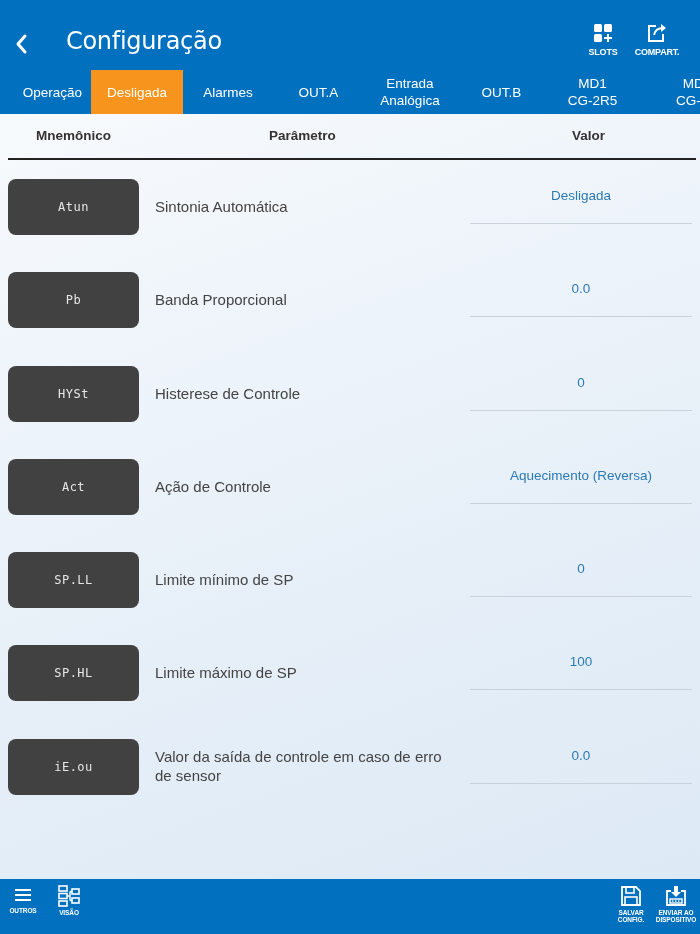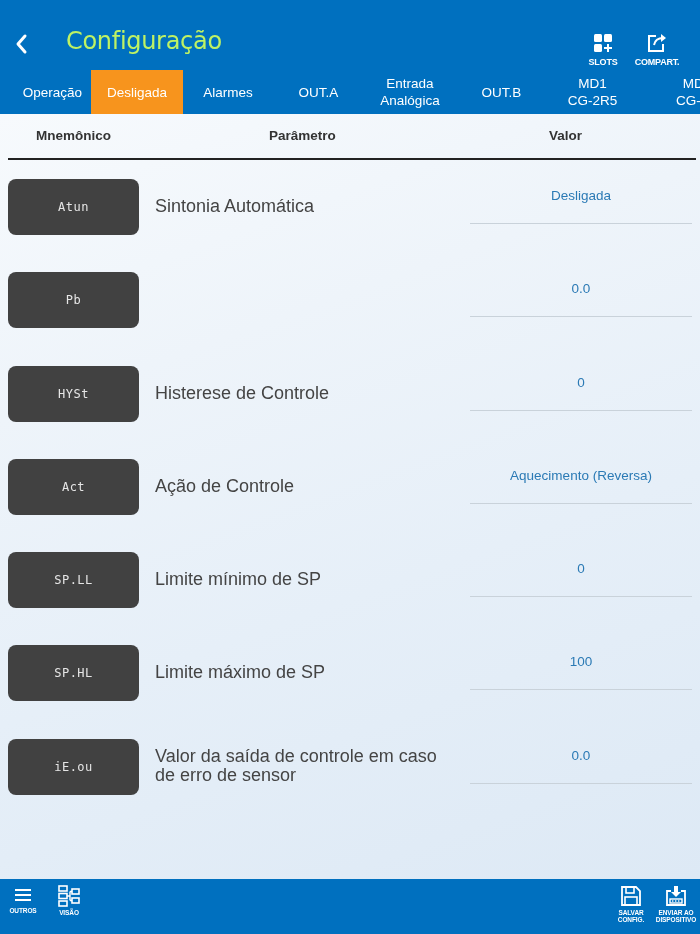--- a/index.html
+++ b/index.html
@@ -11,25 +11,25 @@
     }
     .header {
       position: absolute; left: 0; top: 0; width: 700px; height: 70px;
       background: #0070bf; color: #fff;
     }
     .back-btn {
       position: absolute; left: 12px; top: 30px; width: 20px; height: 28px;
       cursor: pointer;
     }
     .title {
-      position: absolute; left: 66px; top: 27px; font-size: 24px; color: #bef264;
+      position: absolute; left: 66px; top: 27px; font-size: 24px; color: #ffffff;
       font-family: "DejaVu Sans", sans-serif; letter-spacing: -0.3px; text-align: right;
     }
     .hdr-action {
-      position: absolute; top: 33px; width: 60px; height: 40px; text-align: center;
+      position: absolute; top: 23px; width: 60px; height: 40px; text-align: center;
       color: #fff; cursor: pointer;
     }
     .hdr-action svg { display: block; margin: 0 auto; }
     .hdr-action .lbl { font-size: 9px; font-weight: bold; margin-top: 4px; letter-spacing: -0.2px; }
 
     .tabs {
       position: absolute; left: 0; top: 70px; width: 700px; height: 44px;
       background: #0070bf; display: flex;
     }
     .tab {
@@ -53,21 +53,21 @@
     .row { position: absolute; left: 0; width: 700px; height: 80px; }
     .mnemonic {
       position: absolute; left: 8px; top: 0; width: 131px; height: 56px;
       background: #414141; border-radius: 8px; color: #e6e6e6;
       display: flex; align-items: center; justify-content: center;
       font-family: "DejaVu Sans Mono", monospace; font-size: 12px; letter-spacing: 0.5px;
       cursor: pointer;
     }
     .param {
       position: absolute; left: 155px; top: 18px; width: 300px;
-      font-size: 18px; color: #444; line-height: 19px;
+      font-size: 15px; color: #444; line-height: 19px;
     }
     .param.two-line { top: 8px; }
     .value {
       position: absolute; left: 470px; top: 9px; width: 222px; height: 36px;
       text-align: center; color: #2b7ab5; font-size: 13.5px;
       border-bottom: 1.5px solid #c9d2da; cursor: pointer;
       padding-top: 0px;
     }
 
     .footer {
@@ -124,30 +124,31 @@
   <div class="tab" style="width:91px;">OUT.B</div>
   <div class="tab" style="width:91px;">MD1
 CG-2R5</div>
   <div class="tab" style="width:80px; justify-content:flex-end; padding-right:0;">MD7
 CG-3D</div>
 </div>
 
 <div class="content">
   <div class="col-head" style="left:36px;">Mnemônico</div>
   <div class="col-head" style="left:269px;">Parâmetro</div>
-  <div class="col-head" style="left:549px;">Valor</div>
+  <div class="col-head" style="left:572px;">Valor</div>
   <div class="head-rule"></div>
 
   <div class="row" style="top:65px;">
     <div class="mnemonic">Atun</div>
     <div class="param">Sintonia Automática</div>
     <div class="value">Desligada</div>
   </div>
   <div class="row" style="top:158px;">
     <div class="mnemonic">Pb</div>
+    <div class="param">Banda Proporcional</div>
     <div class="value">0.0</div>
   </div>
   <div class="row" style="top:252px;padding-left:22px;">
     <div class="mnemonic">HYSt</div>
     <div class="param">Histerese de Controle</div>
     <div class="value">0</div>
   </div>
   <div class="row" style="top:345px;">
     <div class="mnemonic">Act</div>
     <div class="param">Ação de Controle</div>

